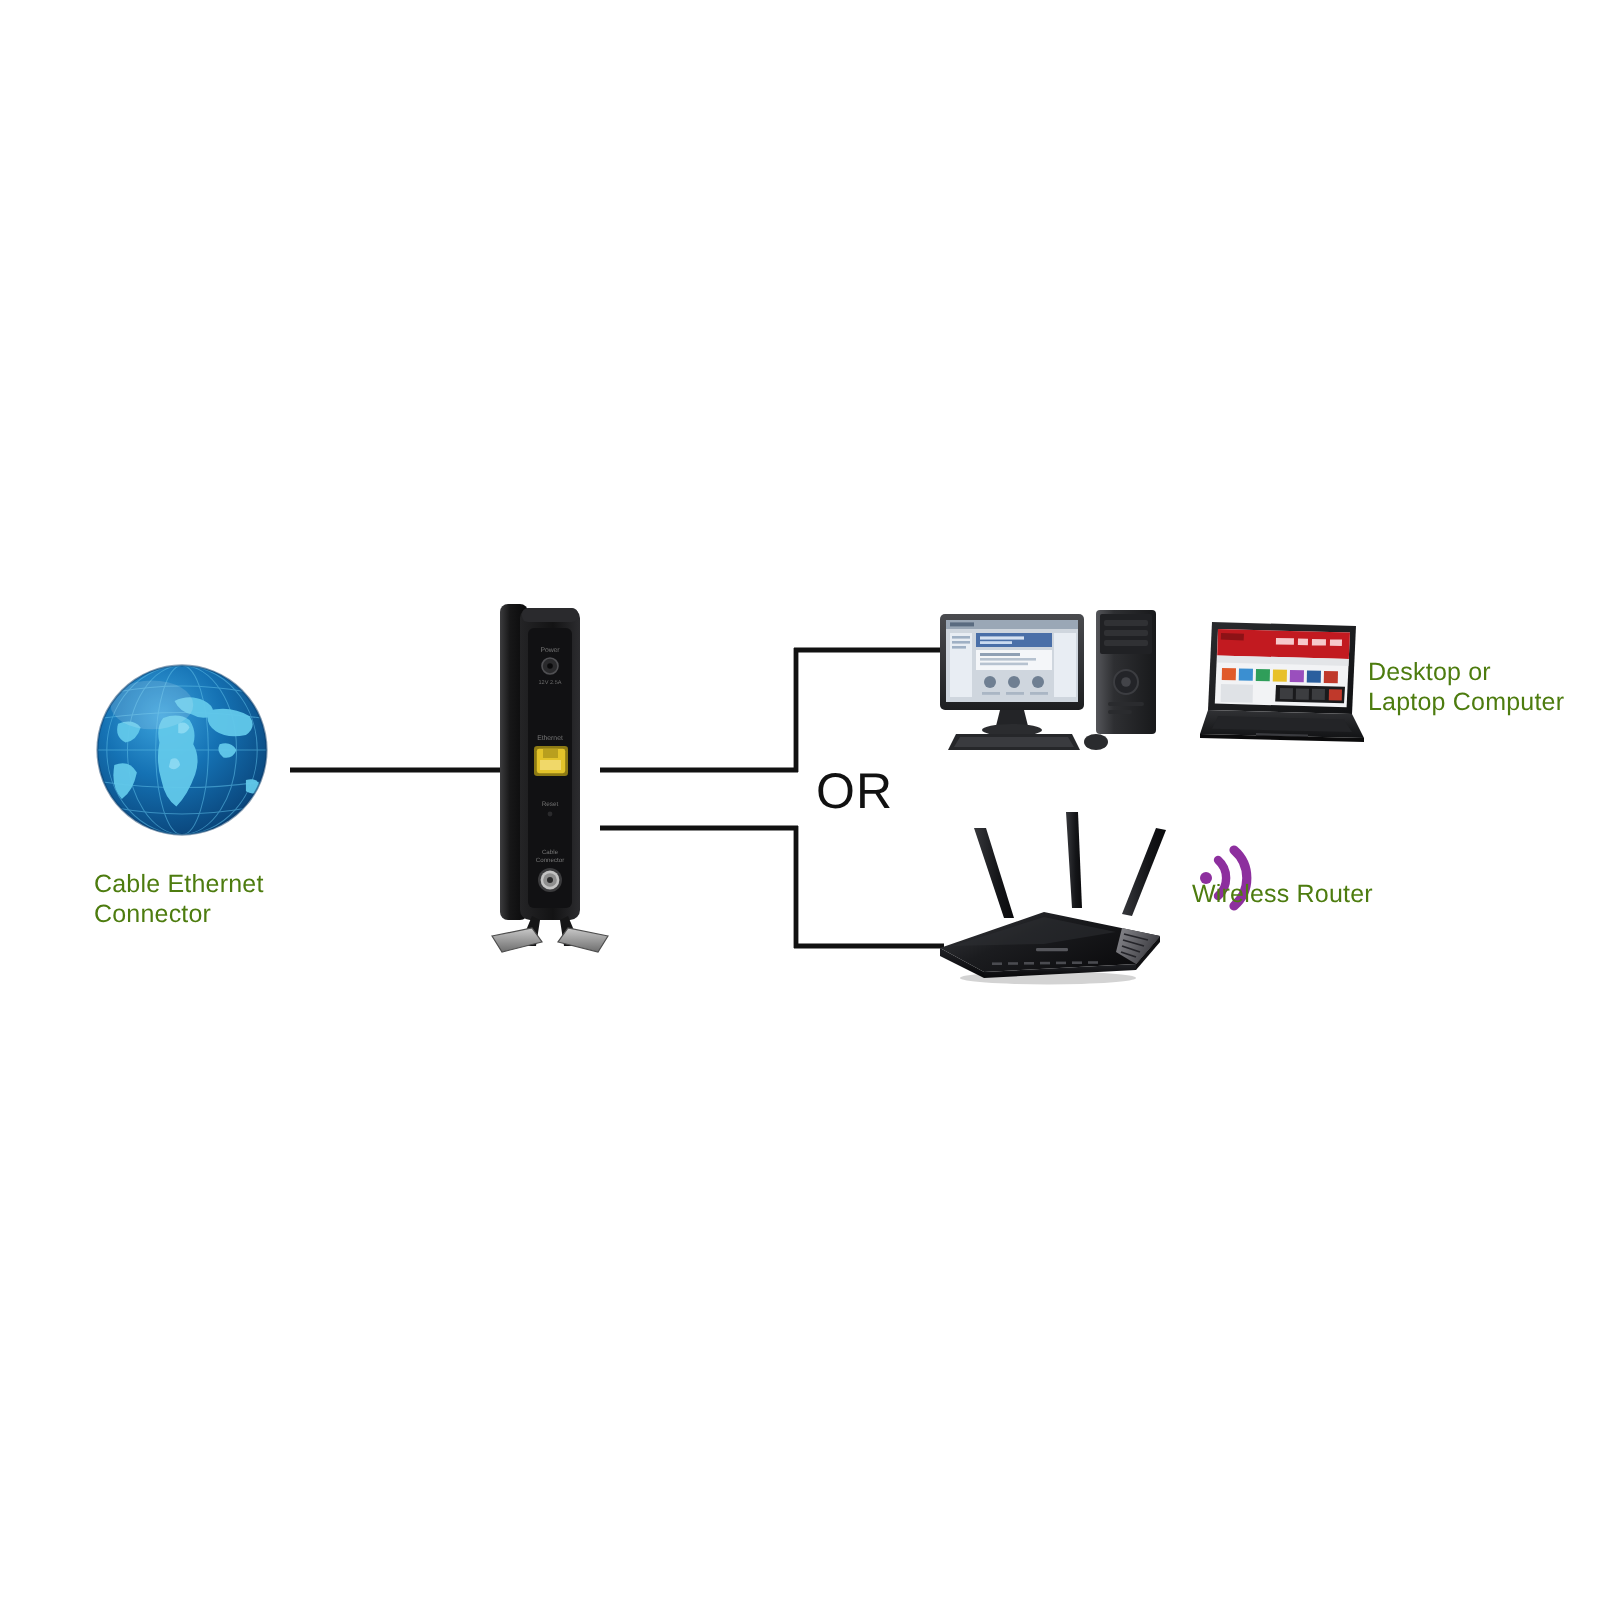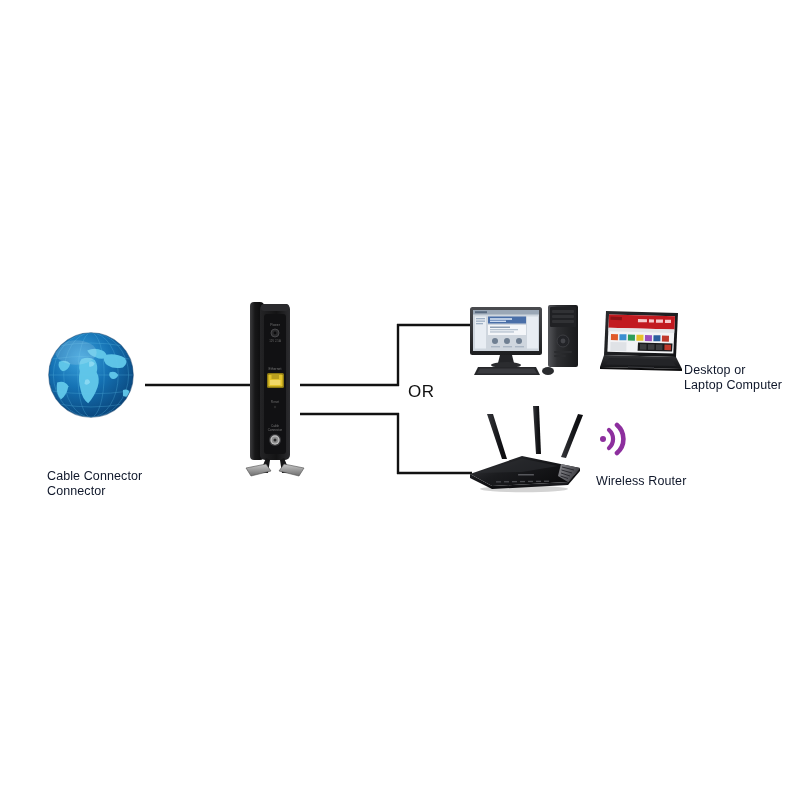--- a/index.html
+++ b/index.html
@@ -19,41 +19,40 @@
     height: 800px;
     background: #ffffff;
   }
 
   
   .label {
     position: absolute;
     font-family: "Liberation Sans", sans-serif;
     font-size: 12.5px;
     line-height: 15px;
-    color: #0f172a;
+    color: #4d7c0f;
     white-space: pre;
     letter-spacing: 0.1px;
-    margin-top: 34px;
   }
 
   
   #wires {
     position: absolute;
     left: 0;
     top: 0;
     width: 800px;
     height: 800px;
   }
 
   
   #or-text {
     position: absolute;
     left: 408px;
     top: 382px;
-    font-size: 17px;
+    font-size: 25px;
     font-family: "Liberation Sans", sans-serif;
     color: #111111;
     letter-spacing: 0.5px;
   }
 
   
   #globe-wrap {
     position: absolute;
     left: 44px;
     top: 328px;
@@ -173,21 +172,21 @@
         <g fill="#a6e6f8" opacity="0.6">
           <path d="M48 36 Q52 34 54 38 Q52 42 48 41 Z"></path>
           <path d="M44 55 Q48 53 49 58 Q46 62 43 59 Z"></path>
         </g>
 
         <ellipse cx="34" cy="26" rx="22" ry="13" fill="#ffffff" opacity="0.14"></ellipse>
       </g>
       <circle cx="50" cy="50" r="45" fill="none" stroke="#0a3a68" stroke-width="1.1" opacity="0.5"></circle>
     </svg>
   </div>
-  <div class="label" id="label-internet"><span>Cable Connector</span>
+  <div class="label" id="label-internet"><span>Cable Ethernet</span>
 <span>Connector</span></div>
 
   <div id="modem-wrap">
     <svg viewBox="0 0 90 180" width="90" height="180">
       <defs>
         <linearGradient id="modemSide" x1="0" y1="0" x2="1" y2="0">
           <stop offset="0%" stop-color="#3c3c3e"></stop>
           <stop offset="35%" stop-color="#171718"></stop>
           <stop offset="100%" stop-color="#09090a"></stop>
         </linearGradient>

